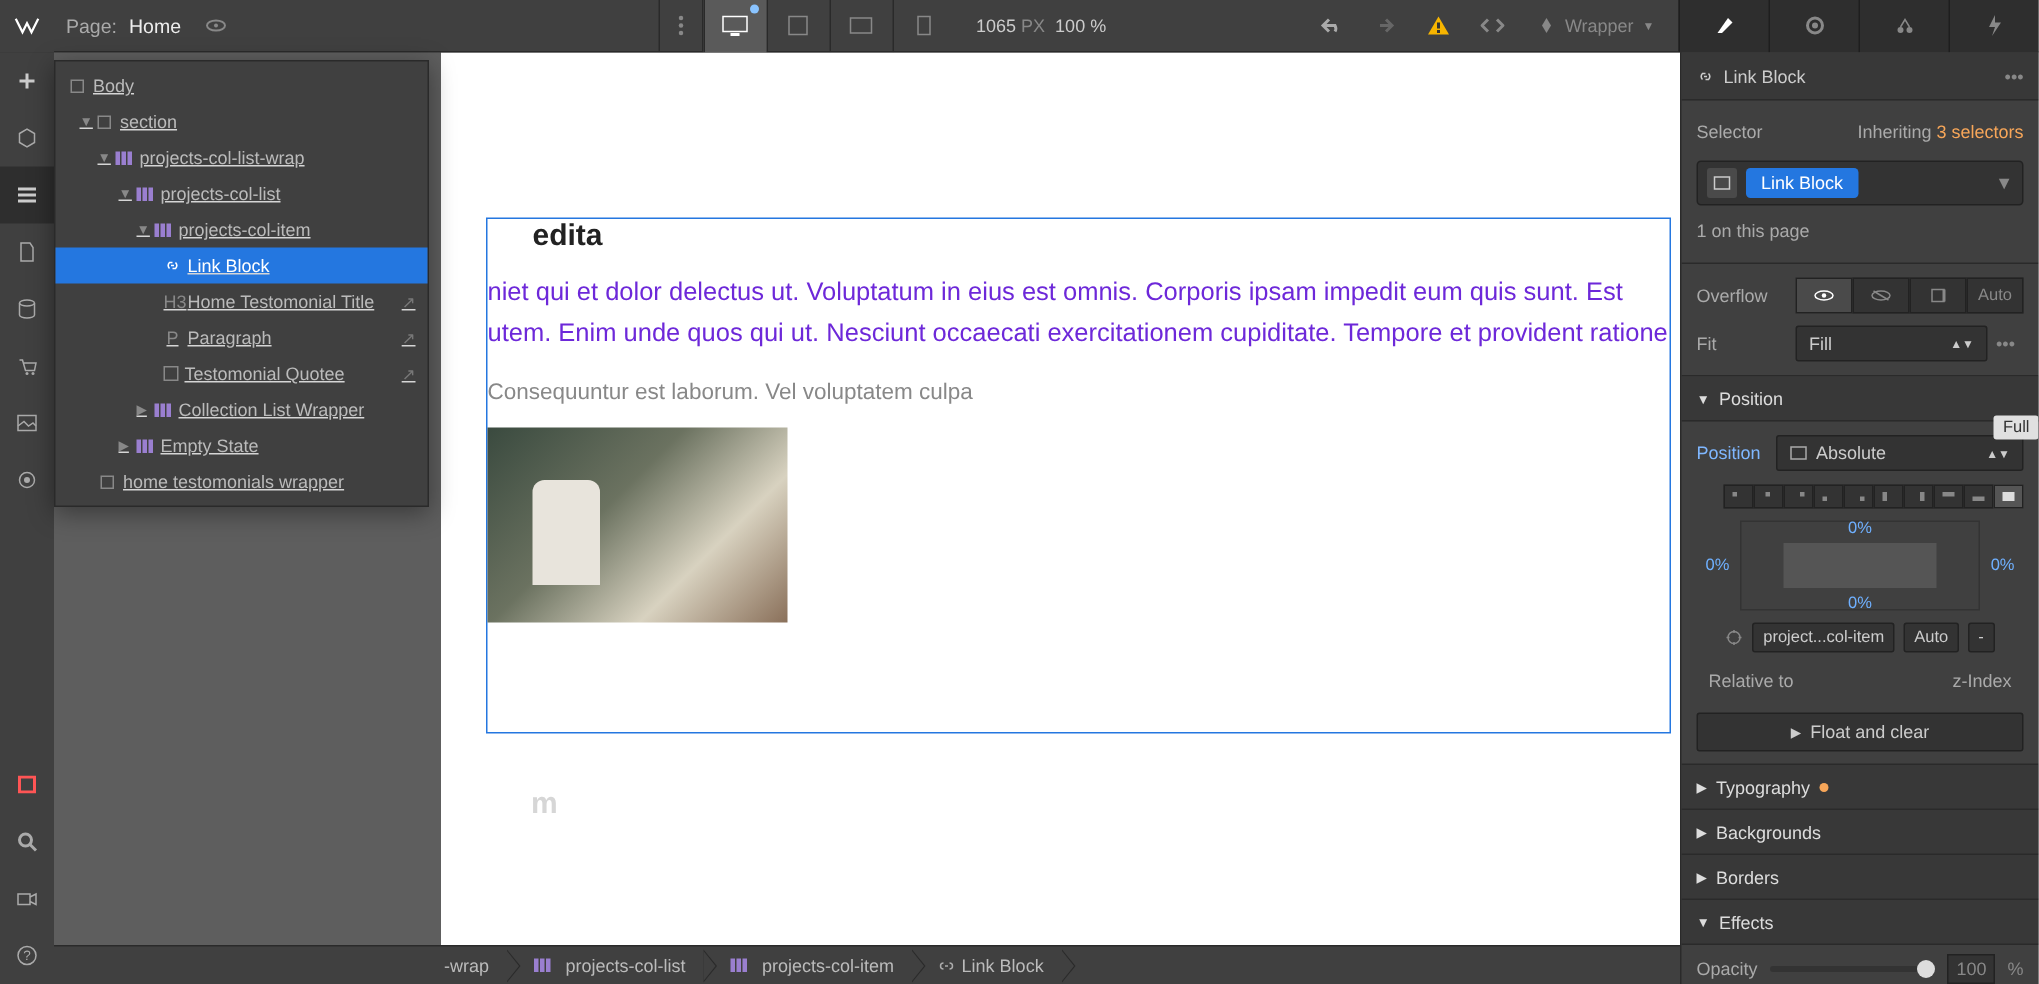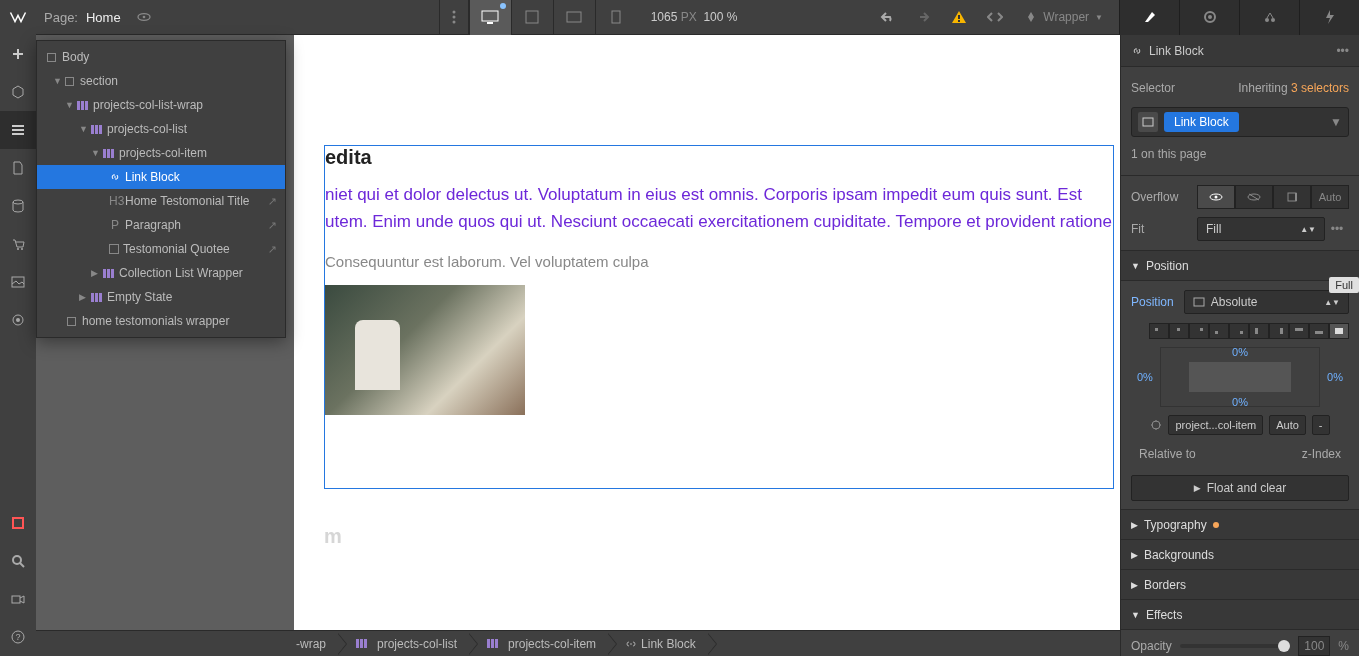--- a/index.html
+++ b/index.html
@@ -22,35 +22,35 @@
 .right-tab.active{background:#2e2e2e;color:#fff;}
 .leftbar{position:absolute;left:0;top:35px;width:36px;height:621px;background:#404040;display:flex;flex-direction:column;}
 .lb-icon{width:36px;height:38px;display:flex;align-items:center;justify-content:center;color:#aaa;}
 .lb-icon.active{background:#2e2e2e;}
 .lb-spacer{flex:1;}
 .lb-icon.rec{color:#ff5555;}
 .navigator{position:absolute;left:36px;top:40px;width:250px;background:#404040;border:1px solid #2a2a2a;box-shadow:0 4px 16px rgba(0,0,0,0.4);}
 .nav-header{height:44px;display:flex;align-items:center;padding:0 14px;border-bottom:1px solid #2a2a2a;}
 .nav-title{font-size:16px;color:#ddd;flex:1;}
 .nav-hbtn{width:24px;color:#888;text-align:center;}
-.nav-tree{padding:4px 0;font-size:12px;}
+.nav-tree{padding:4px 0;font-size:12px;text-decoration:underline;}
 .tree-row{height:24px;display:flex;align-items:center;color:#bbb;white-space:nowrap;}
 .tree-row.selected{background:#2477e0;color:#fff;}
 .sq{width:9px;height:9px;border:1px solid #888;display:inline-block;margin-right:6px;}
 .ico{width:12px;display:inline-block;text-align:center;margin-right:4px;color:#888;}
 .caret{width:10px;color:#888;margin-right:2px;font-size:9px;}
 .indent{display:inline-block;}
 .db-ico{display:inline-flex;gap:1px;margin-right:5px;}
 .db-ico span{width:3px;height:9px;background:#9a7fd0;display:inline-block;}
 .row-right{margin-left:auto;margin-right:8px;color:#777;font-size:11px;}
 .canvas-area{position:absolute;left:36px;top:35px;width:1084px;height:595px;background:#5e5e5e;overflow:hidden;}
 .canvas{position:absolute;left:258px;top:0;width:826px;height:595px;background:#fff;}
 .card-sel{position:absolute;left:30px;top:110px;width:790px;height:344px;border:1px solid #2477e0;padding:0;}
 .card-content{color:#222;}
-.card-title{font-size:20px;font-weight:bold;margin-bottom:12px;}
+.card-title{font-size:20px;font-weight:bold;margin-bottom:12px;margin-left:30px;}
 .card-text{font-size:17px;line-height:1.6;color:#6d28d9;}
 .card-quote{color:#888;font-size:15px;margin-top:18px;padding-right:10px;}
 .card-img{width:200px;height:130px;background:linear-gradient(135deg,#3a4a3f 0%,#6b7260 40%,#d8d2c0 70%,#8a705a 100%);margin-top:15px;position:relative;overflow:hidden;}
 .card-img::before{content:"";position:absolute;left:30px;top:35px;width:45px;height:70px;background:#e8e4dc;border-radius:8px 8px 0 0;}
 .canvas2{position:absolute;left:30px;top:490px;width:790px;}
 .breadcrumb{position:absolute;left:36px;bottom:0;width:1084px;height:26px;background:#404040;display:flex;align-items:center;font-size:12px;border-top:1px solid #2a2a2a;}
 .bc-item{display:flex;align-items:center;gap:5px;padding:0 12px 0 18px;height:26px;color:#bbb;position:relative;}
 .bc-item::after{content:"";position:absolute;right:-8px;top:3px;width:0;height:0;border-top:10px solid transparent;border-bottom:10px solid transparent;border-left:8px solid #404040;z-index:2;}
 .bc-item::before{content:"";position:absolute;right:-9px;top:2px;width:0;height:0;border-top:11px solid transparent;border-bottom:11px solid transparent;border-left:9px solid #2a2a2a;z-index:1;}
 .stylepanel{position:absolute;right:0;top:35px;width:239px;height:621px;background:#404040;overflow:hidden;border-left:1px solid #2a2a2a;font-size:12px;}

